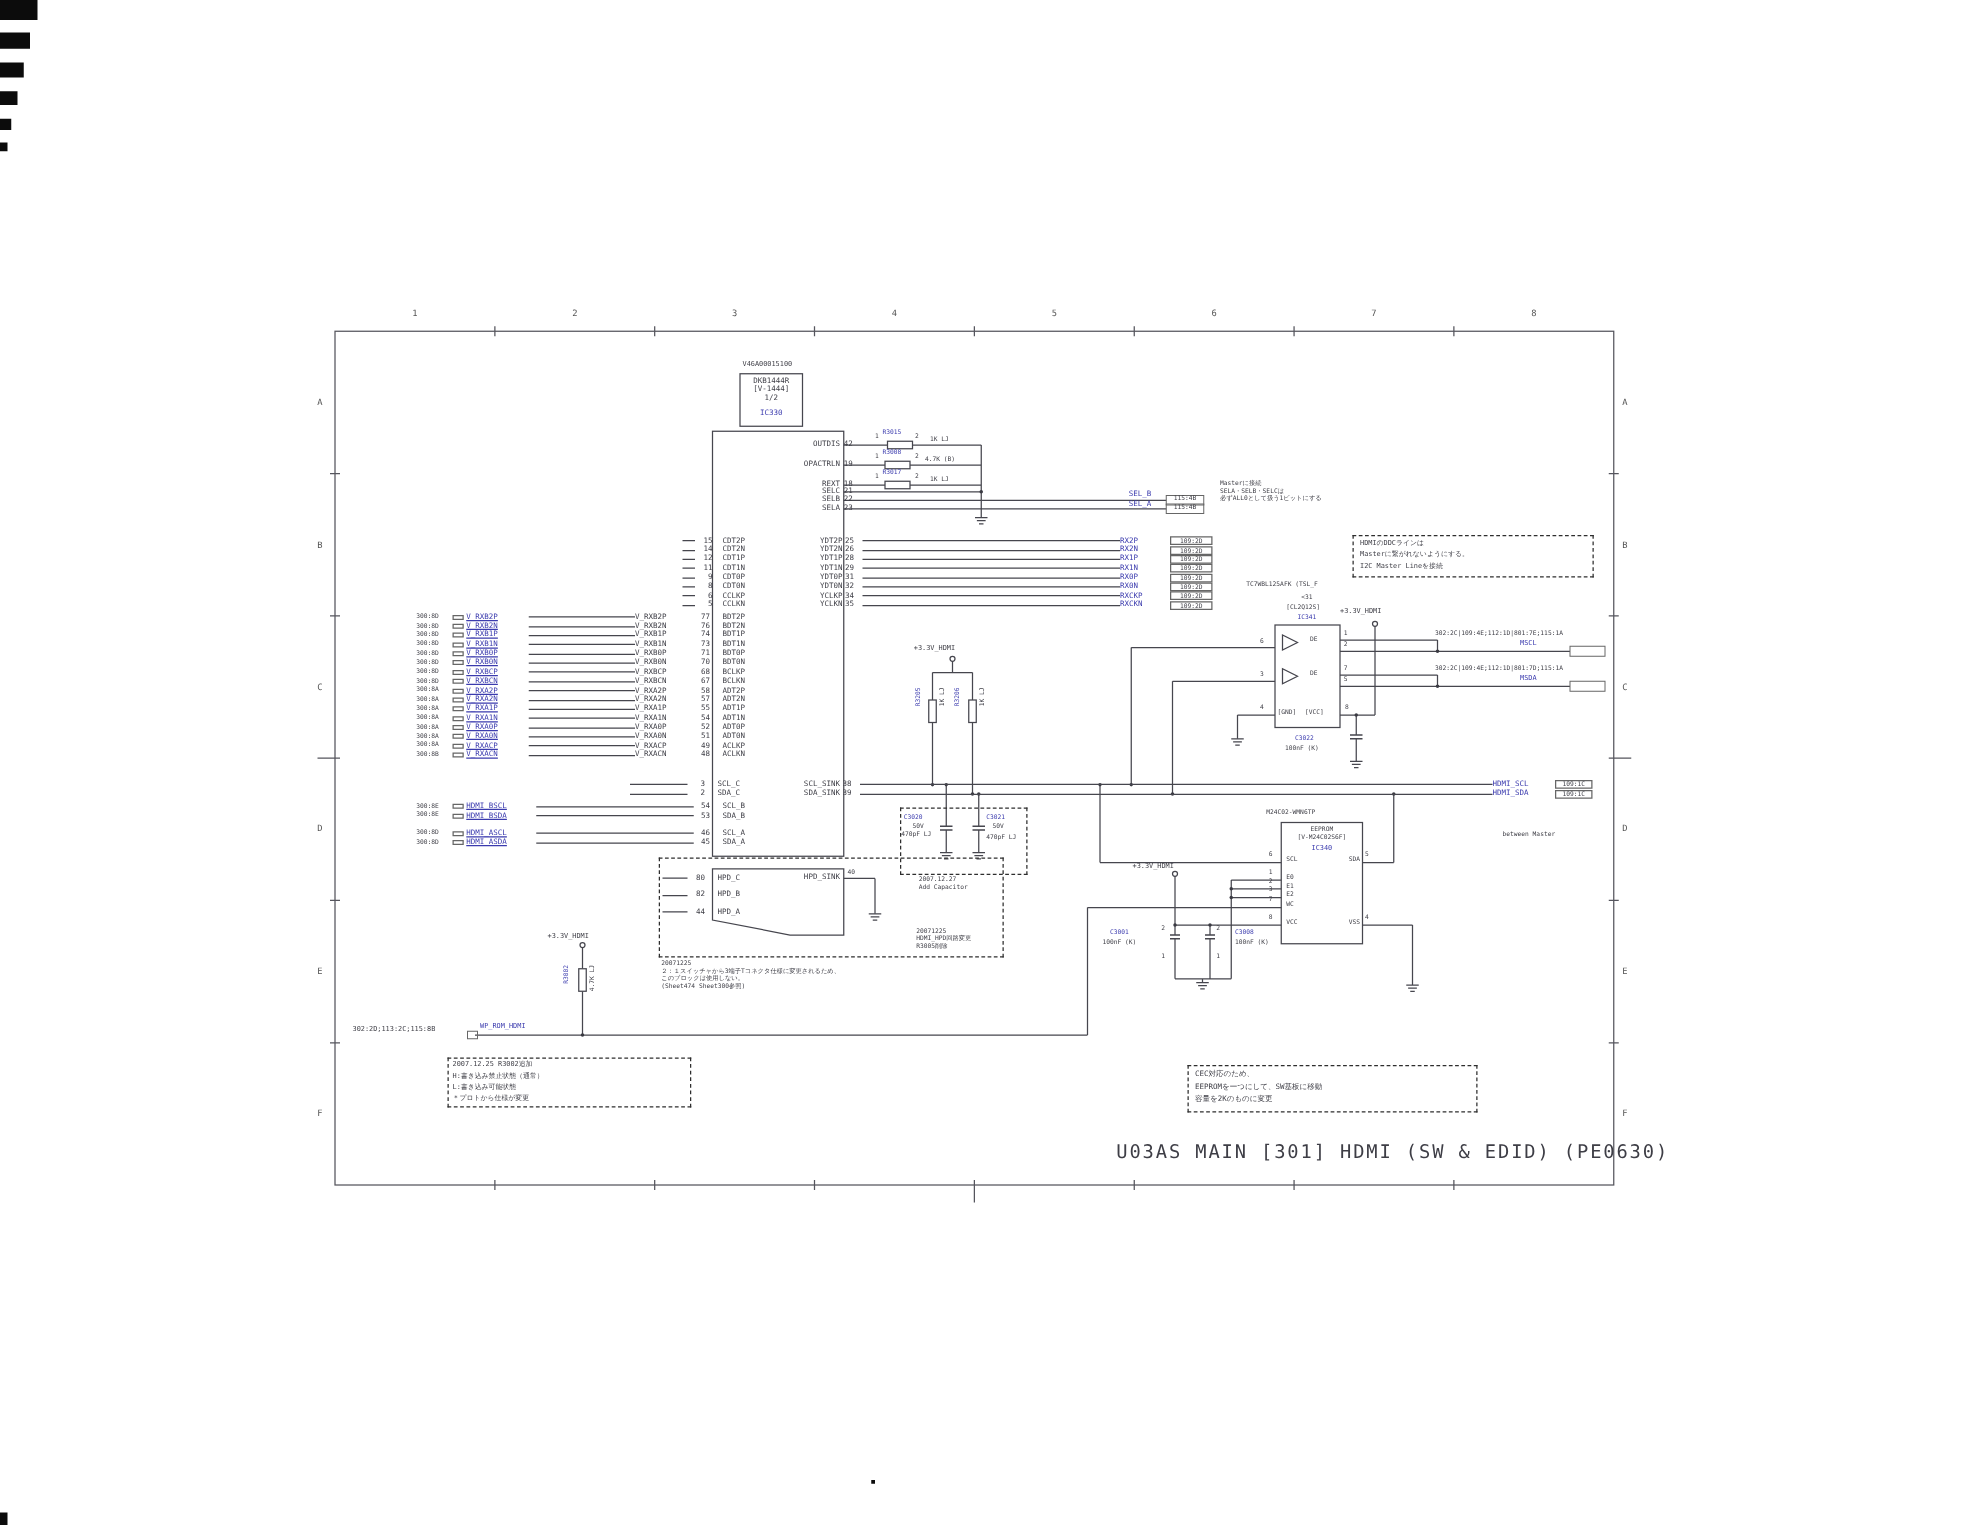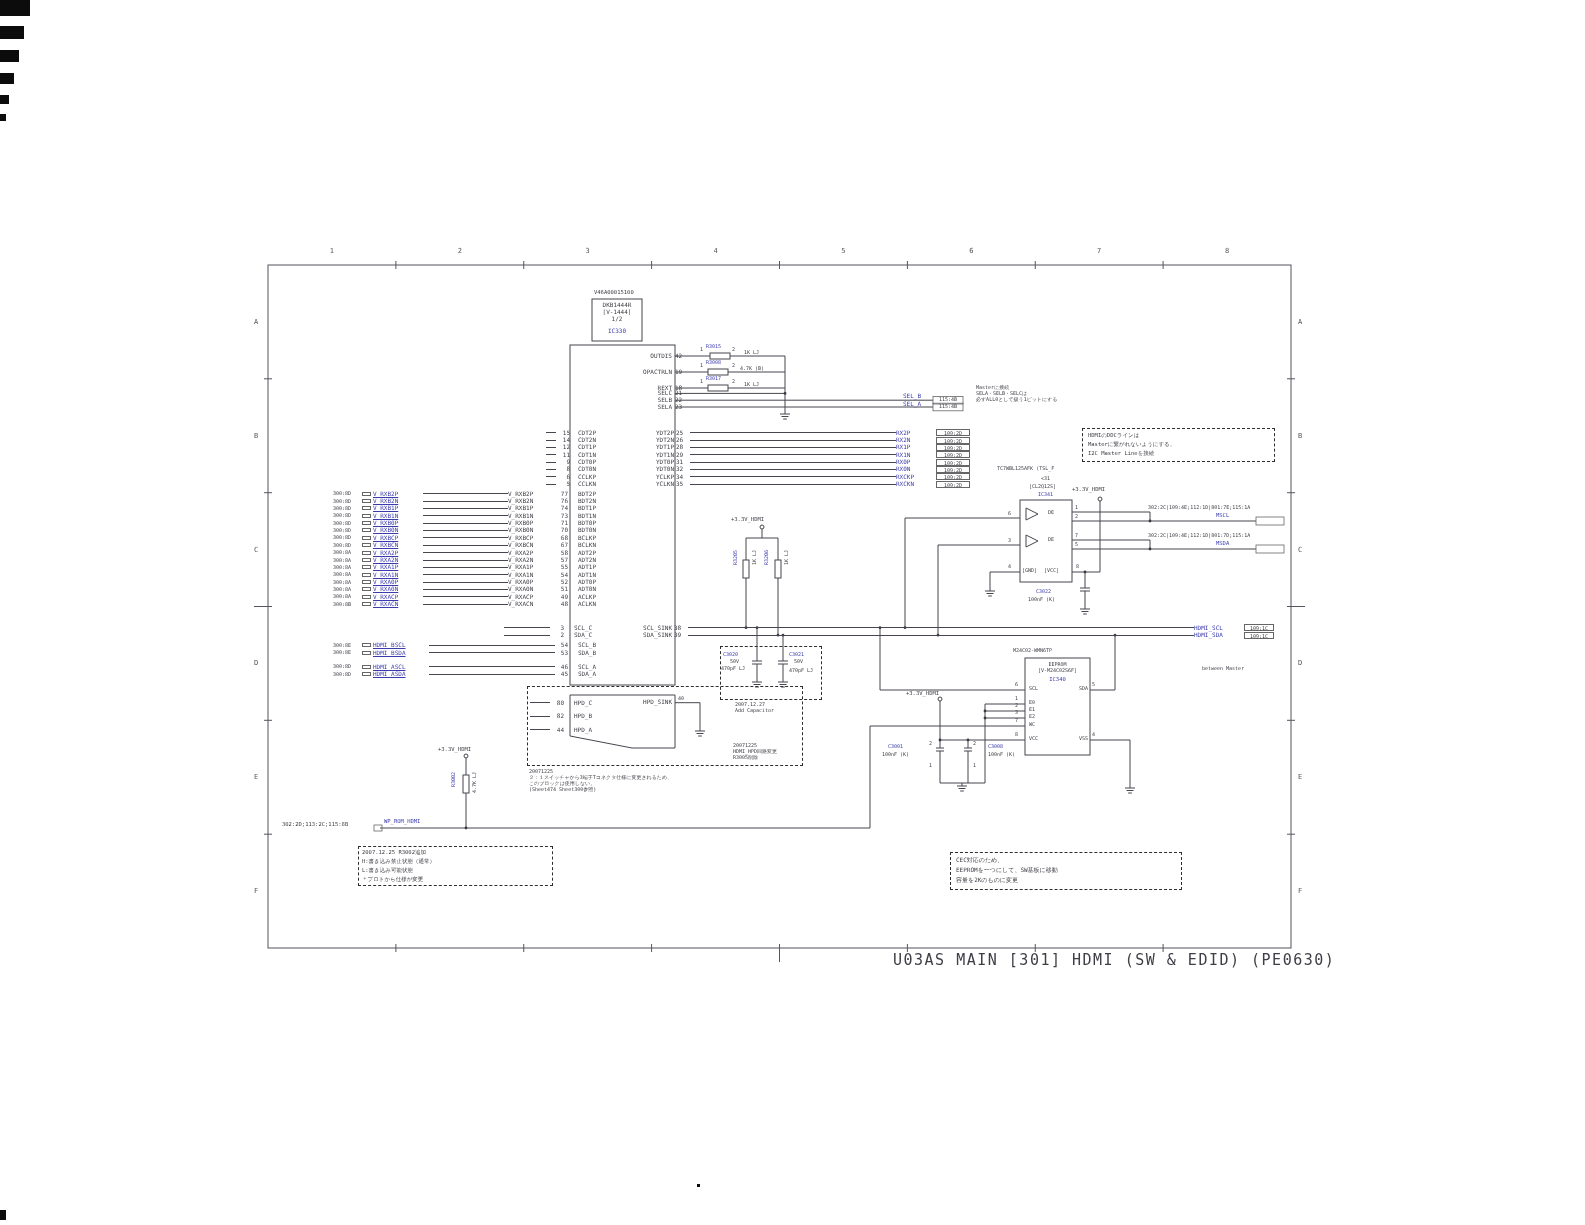--- a/index.html
+++ b/index.html
@@ -685,21 +685,21 @@
 <div class="abs t55 blu nw" style="left:384px;top:818px">WP_ROM_HDMI</div>
 <div class="dash" style="left:358px;top:846px;width:195px;height:40px"></div>
 <div class="stack noteS55" style="left:362px;top:848px">
 
 <div>2007.12.25 R3002追加</div>
     <div>H:書き込み禁止状態（通常）</div>
     <div>L:書き込み可能状態</div>
     <div>＊プロトから仕様が変更</div>
   </div>
 
-<div class="abs t15 nw" style="left:893px;top:952px">U03AS MAIN [301] HDMI (SW &amp; EDID)  (PE0630)</div>
+<div class="abs t15 nw" style="left:893px;top:913px">U03AS MAIN [301] HDMI (SW &amp; EDID)  (PE0630)</div>
 
 <div class="art" style="left:0;top:0;width:30px;height:16px"></div>
 <div class="art" style="left:0;top:26px;width:24px;height:13px"></div>
 <div class="art" style="left:0;top:50px;width:19px;height:12px"></div>
 <div class="art" style="left:0;top:73px;width:14px;height:11px"></div>
 <div class="art" style="left:0;top:95px;width:9px;height:9px"></div>
 <div class="art" style="left:0;top:114px;width:6px;height:7px"></div>
 <div class="art" style="left:0;top:1210px;width:6px;height:10px"></div>
 <div class="art" style="left:697px;top:1184px;width:3px;height:3px"></div>
 

